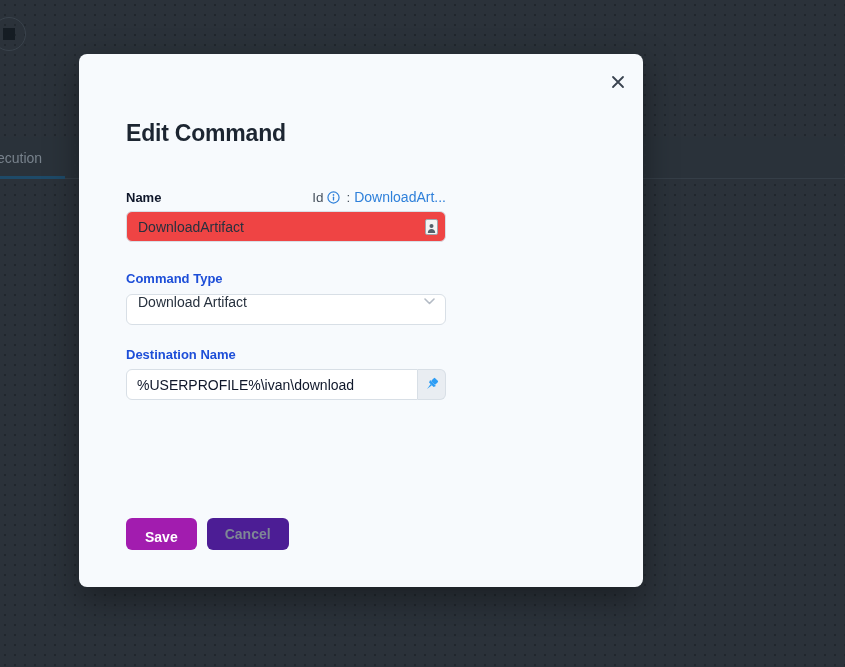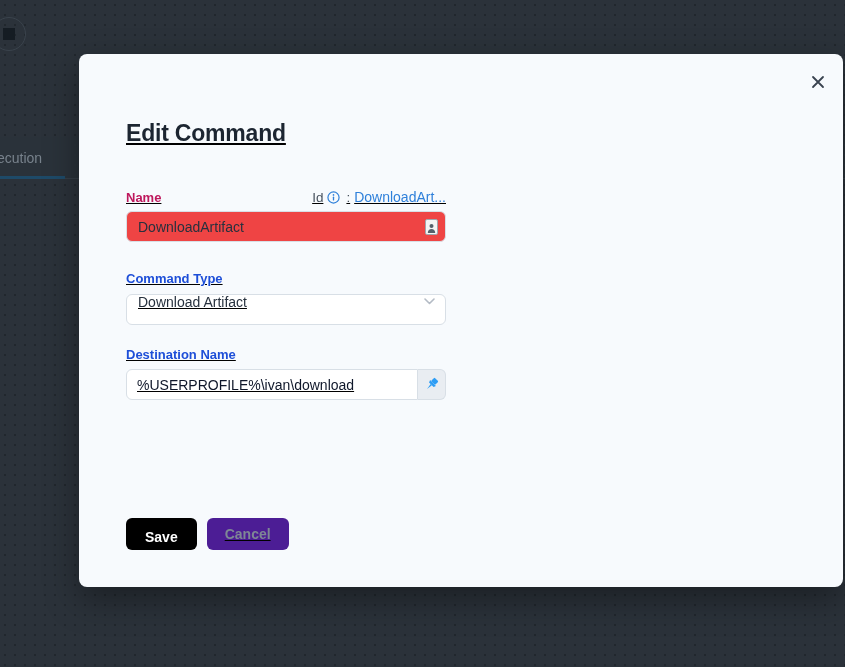--- a/index.html
+++ b/index.html
@@ -29,41 +29,40 @@
     display: flex; align-items: center;
     color: #78828c; font-size: 14px;
   }
   .tab-underline {
     position: absolute; left: 0; bottom: -1px; width: 65px; height: 3px;
     background: #1e4a68;
   }
 
   
   .modal {
-    position: absolute; left: 79px; top: 54px; width: 764px; height: 533px;
+    position: absolute; left: 79px; top: 54px; width: 564px; height: 533px;
     background: #f7fafd; border-radius: 8px;
     box-shadow: 0 12px 34px rgba(0,0,0,.38);
-    text-decoration: underline;
   }
   .modal-close {
     position: absolute; top: 19px; right: 15px; width: 20px; height: 20px;
     display: flex; align-items: center; justify-content: center;
     background: none; border: none; cursor: pointer;
   }
   .modal-content { padding: 66px 0 0 47px; }
   .modal-title {
     font-size: 23px; line-height: 27px; font-weight: 700; color: #1c2531;
     letter-spacing: -0.2px;
   }
   .form { width: 320px; }
   .label-row {
     margin-top: 42px; display: flex; justify-content: space-between;
     align-items: center;
   }
-  .field-label { font-size: 13px; font-weight: 600; color: #be185d; }
+  .field-label { font-size: 13px; font-weight: 600; color: #0f172a; }
   .id-cluster { display: flex; align-items: center; font-size: 13.5px; justify-content: center; }
   .id-label { color: #48525e; margin-right: 4px; }
   .id-colon { color: #48525e; margin: 0 4px 0 6px; }
   .id-link { color: #2f80da; text-decoration: none; font-size: 14px; }
 
   .text-input-wrap { position: relative; margin-top: 6px; }
   .text-input {
     width: 320px; height: 31px; background: #ef4444;
     border: 1px solid #d8dfe6; border-radius: 6px;
     font-family: "Liberation Sans", sans-serif;
@@ -98,21 +97,21 @@
     display: flex; align-items: center; justify-content: center; cursor: pointer;
     padding: 0;
   }
 
   .button-row { margin-top: 118px; display: flex; }
   .btn {
     height: 32px; border: none; border-radius: 6px;
     font-family: "Liberation Sans", sans-serif;
     font-size: 14px; font-weight: 700; cursor: pointer;
   }
-  .btn-save { background: #000000; color: #ffffff; padding: 11px 19px; }
+  .btn-save { background: #a21caf; color: #ffffff; padding: 11px 19px; }
   .btn-cancel { background: #4c1d95; color: #7e8795; padding: 0 18px; margin-left: 10px; }
 </style>
 </head>
 <body>
 
 <div class="canvas-node">
   <div class="stop-square"></div>
 </div>
 
 <div class="tab-strip">

